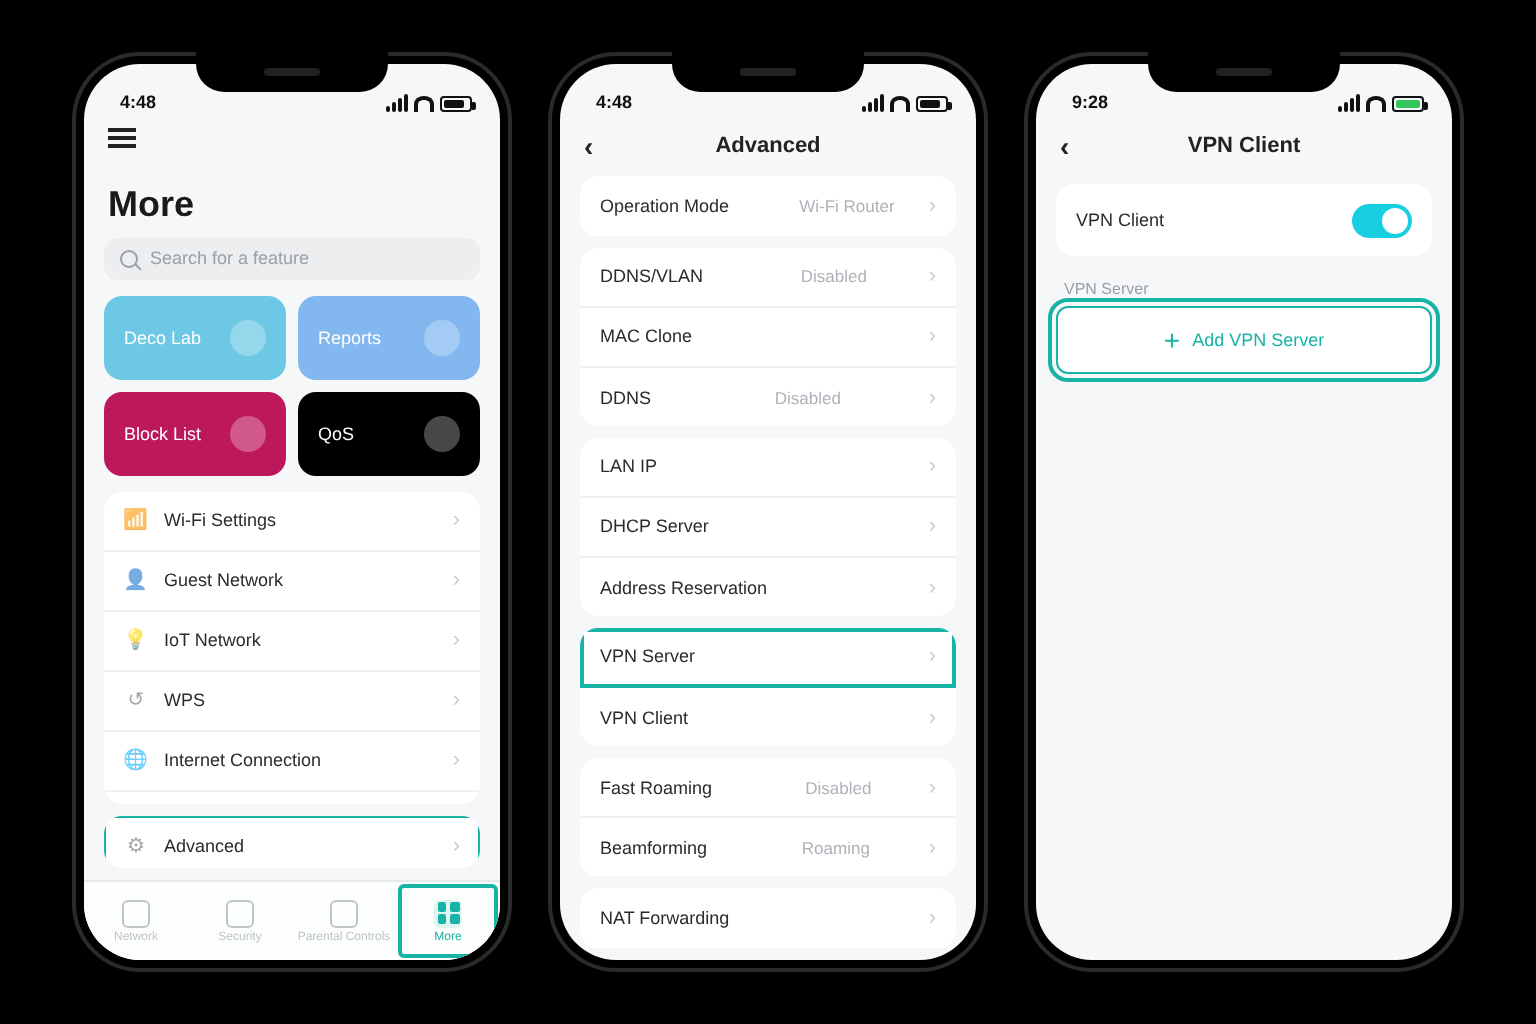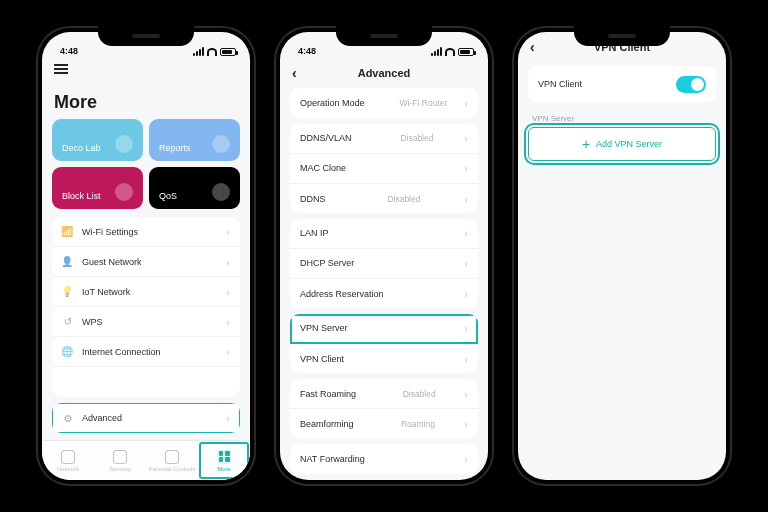--- a/index.html
+++ b/index.html
@@ -24,21 +24,21 @@
   .hamburger { position:absolute; left:12px; top:6px; display:flex; flex-direction:column; gap:2.5px; }
   .hamburger span { width:14px; height:1.5px; background:#222; }
 
   .scroll { flex:1; overflow:hidden; padding:0 10px; display:flex; flex-direction:column; }
   h1.more { font-size:18px; font-weight:700; color:#1a1a1a; padding:4px 2px 6px; }
   .search { background:#eceef0; border-radius:7px; height:24px; display:flex; align-items:center; padding:0 8px; color:#9aa0a6; font-size:9px; gap:6px; margin-bottom:8px; }
   .search .mag { width:9px; height:9px; border:1.2px solid #9aa0a6; border-radius:50%; position:relative; }
   .search .mag::after{content:"";position:absolute;width:4px;height:1.2px;background:#9aa0a6;right:-3px;bottom:-1px;transform:rotate(45deg);}
 
   .tiles { display:grid; grid-template-columns:1fr 1fr; gap:6px; margin-bottom:8px; }
-  .tile { height:42px; border-radius:9px; color:#fff; padding:8px 10px; font-size:9px; font-weight:500; display:flex; align-items:flex-end; justify-content:space-between; }
+  .tile { height:42px; border-radius:9px; color:#fff; padding:8px 10px; font-size:9px; font-weight:500; display:flex; align-items:center; justify-content:space-between; }
   .tile .ticon { width:18px; height:18px; border-radius:50%; background:rgba(255,255,255,.28); }
   .tile.c1{background:#6cc8e4}.tile.c2{background:#82b7f0}.tile.c3{background:#be185d}.tile.c4{background:#000000}
 
   .list { background:#fff; border-radius:9px; overflow:hidden; margin-bottom:6px; }
   .row { height:30px; display:flex; align-items:center; padding:0 10px; font-size:9px; color:#2b2b2b; border-bottom:1px solid #f0f1f3; position:relative; }
   .row:last-child{border-bottom:none}
   .row .ric { width:12px; height:12px; margin-right:8px; opacity:.6; display:flex; align-items:center; justify-content:center; font-size:10px; color:#6b6b6b;}
   .row .chev { margin-left:auto; color:#c7c9cd; font-size:11px; }
   .row .rval { margin-left:auto; color:#aeb2b8; font-size:8.5px; margin-right:6px;padding-left:24px; }
   .row.hl { outline:2px solid #17b3a6; outline-offset:-1px; border-radius:4px; z-index:2; }
@@ -86,20 +86,24 @@
     </div>
     <div class="topbar">
       <div class="hamburger">
           <span></span>
           <span></span>
           <span></span>
         </div>
     </div>
     <div class="scroll">
       <h1 class="more">More</h1>
+      <div class="search">
+        <div class="mag"></div>
+        <span>Search for a feature</span>
+      </div>
       <div class="tiles">
         <div class="tile c1">
             <span>Deco Lab</span>
             <div class="ticon"></div>
           </div>
         <div class="tile c2">
             <span>Reports</span>
             <div class="ticon"></div>
           </div>
         <div class="tile c3">
@@ -263,20 +267,35 @@
           </div>
       </div>
     </div>
   </div>
 </div>
 
 <div class="phone">
   <div class="notch"></div>
     <div class="ear"></div>
   <div class="phone-inner">
+    <div class="statusbar">
+      <span>9:28</span>
+      <div class="status-icons">
+        <div class="sig">
+            <span></span>
+            <span></span>
+            <span></span>
+            <span></span>
+          </div>
+        <div class="wifi"></div>
+        <div class="batt charge">
+            <div class="fill"></div>
+          </div>
+      </div>
+    </div>
     <div class="topbar">
       <span class="back">‹</span>
       <span>VPN Client</span>
     </div>
     <div class="scroll">
       <div class="list" style="margin-top:4px">
         <div class="row" style="height:36px">
           <span>VPN Client</span>
           <div class="toggle"></div>
         </div>

